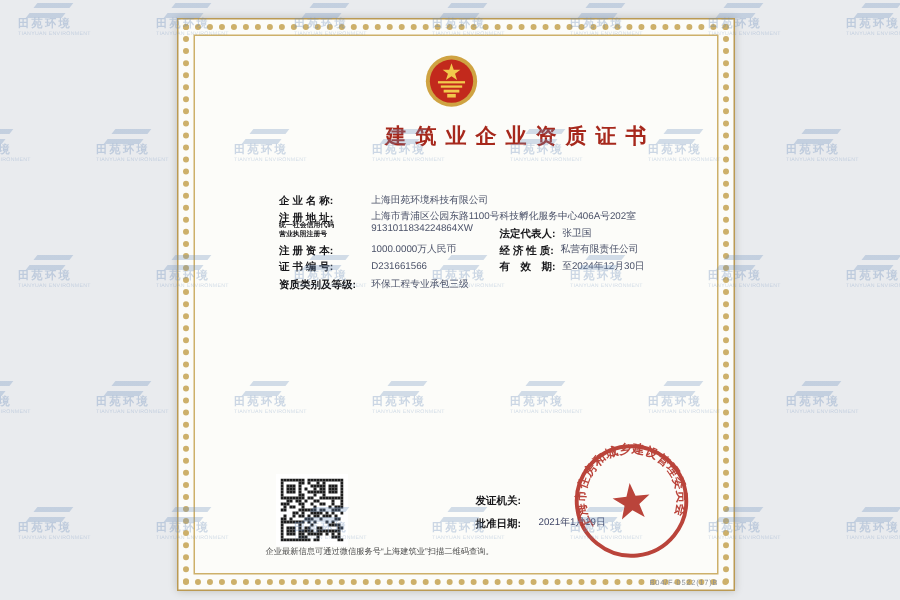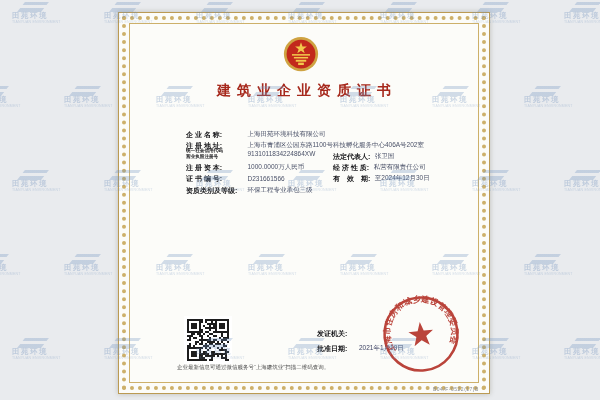--- a/index.html
+++ b/index.html
@@ -24,21 +24,21 @@
     box-shadow:0 0 5px rgba(60,50,20,.25);z-index:1;
   }
   .band{position:absolute;inset:3px;border:4px dotted #cdb06a;pointer-events:none;}
   .inner-line{position:absolute;inset:10px;border:1px solid #cdb06a;pointer-events:none;}
   
   .emblem{position:absolute;left:163px;top:20px;width:38px;height:46px;}
   
   .title{
     position:absolute;left:0;top:69px;width:100%;text-align:center;
     font-family:"Liberation Serif",serif;font-weight:bold;
-    font-size:14px;color:#a6281c;letter-spacing:6px;text-indent:6px;
+    font-size:14px;color:#a6281c;letter-spacing:6px;text-indent:6px;padding-left:40px;
   }
   
   .row{position:absolute;left:67px;white-space:nowrap;}
   .lb{display:inline-block;font-size:7px;font-weight:bold;color:#17171a;vertical-align:middle;}
   .lb-w{min-width:57px;}
   .val{font-size:6.5px;color:#4a5168;vertical-align:middle;}
   .rrow{position:absolute;left:214px;white-space:nowrap;}
   .lb2{display:inline-block;vertical-align:middle;min-width:57px;}
   .lb2 div{font-size:4.6px;font-weight:bold;color:#17171a;line-height:5.4px;}
   

